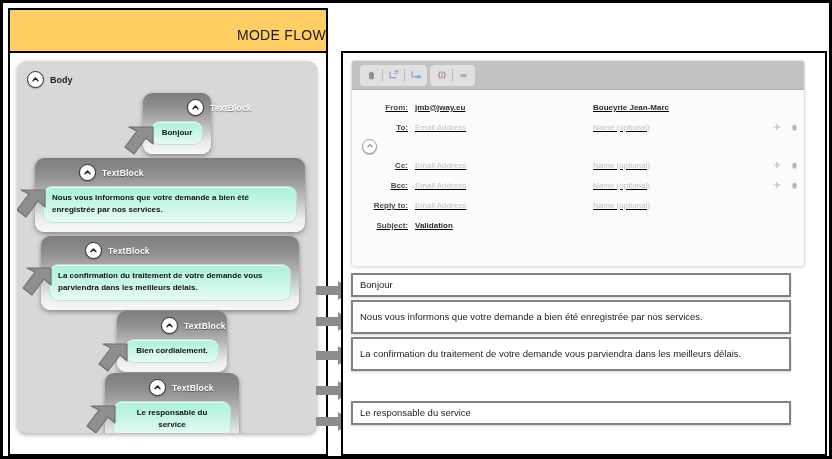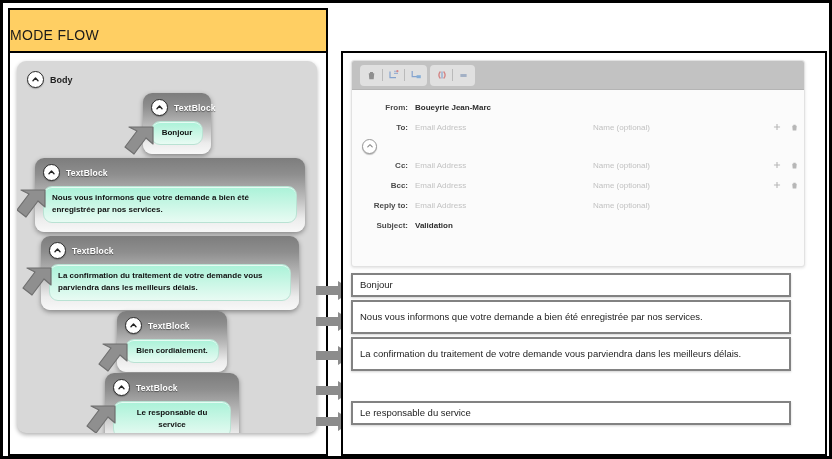--- a/index.html
+++ b/index.html
@@ -15,21 +15,21 @@
     border:3px solid #000;
     box-sizing:border-box;
     background:#fff;
   }
 
   
   .hdr{
     position:absolute;top:5px;height:54px;
     box-sizing:border-box;
     border:2px solid #000;
-    display:flex;align-items:center;justify-content:flex-start;
+    display:flex;align-items:center;justify-content:flex-end;
     font-size:14px;color:#1a1a1a;letter-spacing:.3px;
   }
   #hdr-left{left:5px;width:320px;background:#ffcf63;}
   #hdr-right{left:338px;width:486px;background:#63c9ff;}
 
   
   .panel{
     position:absolute;top:48px;
     box-sizing:border-box;
     border:2px solid #000;
@@ -69,20 +69,21 @@
     position:absolute;
     border-radius:9px;
     background:linear-gradient(to bottom,#7d7d7d 0%,#8e8e8e 22%,#bdbdbd 55%,#ececec 82%,#f8f8f8 100%);
     box-shadow:0 2px 5px rgba(0,0,0,.38);
     box-sizing:border-box;
     padding:6px 8px 9px 8px;
   }
   .tb-head{
     display:flex;align-items:center;gap:6px;
     margin-bottom:5px;
+    margin-left:36px;
   }
   .tb-title{
     font-size:8.5px;font-weight:bold;color:#ffffff;
     text-shadow:0 1px 1px rgba(0,0,0,.45);
     letter-spacing:.2px;
   }
   .bubble{
     background:linear-gradient(to bottom,#aaf2d8 0%,#c6f6e4 45%,#e8fbf3 100%);
     border:1px solid #b9e2d3;
     border-radius:9px;
@@ -126,20 +127,21 @@
     display:flex;align-items:center;justify-content:center;
     opacity:.62;
   }
   .tsep{width:1px;height:12px;background:#9a9a9a;opacity:.55;}
 
   #mail-fields{padding:7px 0 0 0;font-size:8px;}
   .frow{
     display:flex;align-items:center;
     height:20px;padding:0 8px;
     position:relative;
+    text-decoration:underline;
   }
   .flabel{
     width:48px;text-align:right;padding-right:7px;
     font-weight:bold;color:#4a4a4a;font-size:8px;
     flex:0 0 auto;
   }
   .fval{
     font-weight:bold;color:#2d2d2d;font-size:8px;
     width:178px;flex:0 0 auto;
   }
@@ -328,20 +330,21 @@
                 <rect x="2.6" y="4.4" width="6.8" height="3.2" fill="#7d93b5"></rect>
               </svg>
           </span>
         </div>
       </div>
 
       <div id="mail-fields">
 
         <div class="frow">
           <span class="flabel">From:</span>
+          <span class="fval">jmb@jway.eu</span>
           <span class="fval2">Boueyrie Jean-Marc</span>
         </div>
 
         <div class="frow">
           <span class="flabel">To:</span>
           <span class="fval ph">Email Address</span>
           <span class="fval2 ph">Name (optional)</span>
           <span class="ficons">
             <svg width="8" height="8" viewBox="0 0 10 10">
                 <path d="M5 1.2v7.6M1.2 5h7.6" stroke="#666" stroke-width="1.4"></path>

